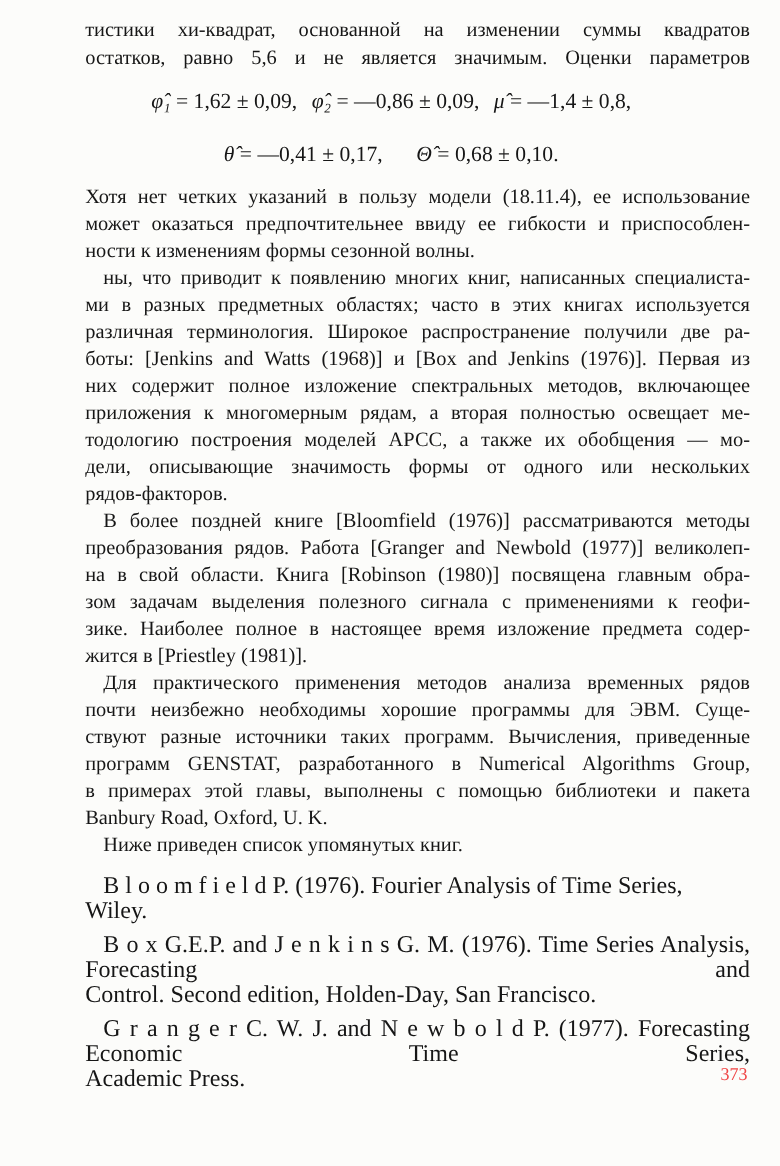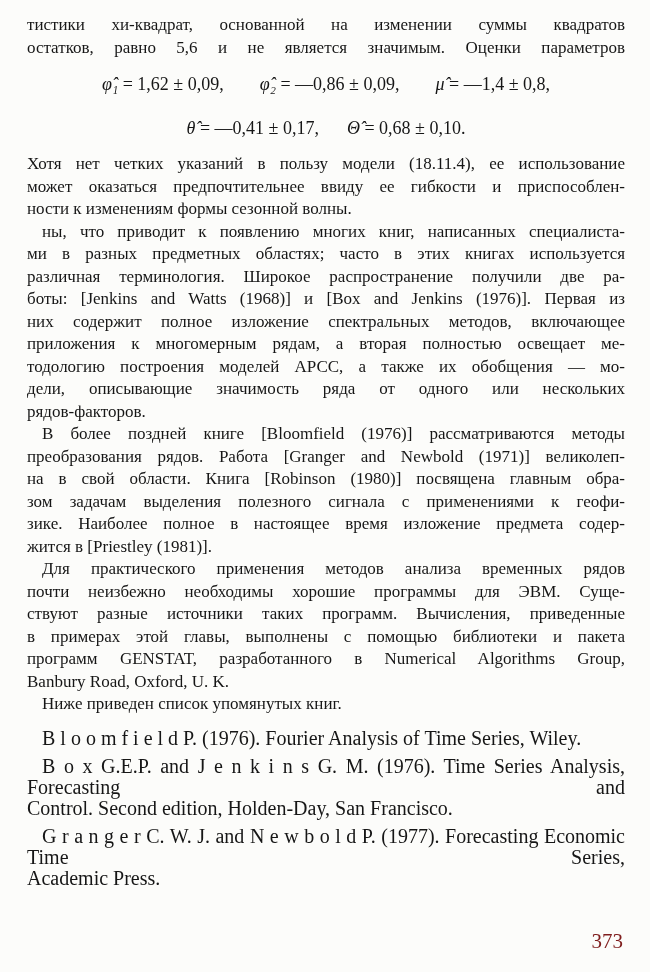--- a/index.html
+++ b/index.html
@@ -14,32 +14,32 @@
     overflow: hidden;
   }
   .content {
     padding: 14px 25px 0 27px;
   }
   .para {
     font-size: 17px;
     line-height: 22.5px;
     margin: 0;
   }
-  .tline { text-align: left; }
+  .tline { text-align: left; margin-left: 44px; }
   .jl { text-align: justify; text-align-last: justify; }
   .indent > .tline:first-child { text-indent: 15px; }
 
   .formulas { margin-top: 12px; font-size: 18px; }
   .frow {
     display: flex;
     justify-content: center;
     align-items: baseline;
     line-height: 26px;
   }
-  .frow1 { gap: 36px; }
+  .frow1 { gap: 12px; }
   .frow2 { gap: 28px; margin-top: 18px; }
   .fvar { font-style: italic; font-family: "Liberation Serif", serif; }
   .frhs { white-space: pre; }
 
   .after-formulas { margin-top: 12px; }
 
   .heading {
     margin: 20px 0 14px 0;
     text-align: center;
     font-family: "Liberation Sans", "DejaVu Sans", sans-serif;
@@ -54,24 +54,24 @@
   .bib {
     font-size: 20px;
     line-height: 21px;
     margin-top: 7px;
   }
   .bib > .tline:first-child { text-indent: 15px; }
   .bib-first { margin-top: 12px; }
 
   .page-number {
     position: absolute;
-    top: 929px;
+    top: 888px;
     right: 27px;
-    font-size: 21px;
-    color: #7f1d1d;
+    font-size: 15px;
+    color: #ef4444;
   }
 </style>
 </head>
 <body>
 
 <div class="page">
   <div class="content">
 
     <div class="para">
         <div class="tline jl">тистики хи-квадрат, основанной на изменении суммы квадратов</div>
@@ -98,39 +98,39 @@
 
 
     <div class="para indent">
         <div class="tline jl">ны, что приводит к появлению многих книг, написанных специалиста-</div>
         <div class="tline jl">ми в разных предметных областях; часто в этих книгах используется</div>
         <div class="tline jl">различная терминология. Широкое распространение получили две ра-</div>
         <div class="tline jl">боты: [Jenkins and Watts (1968)] и [Box and Jenkins (1976)]. Первая из</div>
         <div class="tline jl">них содержит полное изложение спектральных методов, включающее</div>
         <div class="tline jl">приложения к многомерным рядам, а вторая полностью освещает ме-</div>
         <div class="tline jl">тодологию построения моделей АРСС, а также их обобщения — мо-</div>
-        <div class="tline jl">дели, описывающие значимость ряда от одного или нескольких</div>
+        <div class="tline jl">дели, описывающие значимость формы от одного или нескольких</div>
         <div class="tline">рядов-факторов.</div>
       </div>
 
     <div class="para indent">
         <div class="tline jl">В более поздней книге [Bloomfield (1976)] рассматриваются методы</div>
-        <div class="tline jl">преобразования рядов. Работа [Granger and Newbold (1971)] великолеп-</div>
+        <div class="tline jl">преобразования рядов. Работа [Granger and Newbold (1977)] великолеп-</div>
         <div class="tline jl">на в свой области. Книга [Robinson (1980)] посвящена главным обра-</div>
         <div class="tline jl">зом задачам выделения полезного сигнала с применениями к геофи-</div>
         <div class="tline jl">зике. Наиболее полное в настоящее время изложение предмета содер-</div>
         <div class="tline">жится в [Priestley (1981)].</div>
       </div>
 
     <div class="para indent">
         <div class="tline jl">Для практического применения методов анализа временных рядов</div>
         <div class="tline jl">почти неизбежно необходимы хорошие программы для ЭВМ. Суще-</div>
         <div class="tline jl">ствуют разные источники таких программ. Вычисления, приведенные</div>
+        <div class="tline jl">программ GENSTAT, разработанного в Numerical Algorithms Group,</div>
         <div class="tline jl">в примерах этой главы, выполнены с помощью библиотеки и пакета</div>
-        <div class="tline jl">программ GENSTAT, разработанного в Numerical Algorithms Group,</div>
         <div class="tline">Banbury Road, Oxford, U. K.</div>
       </div>
 
     <div class="para indent">
         <div class="tline">Ниже приведен список упомянутых книг.</div>
       </div>
 
     <div class="bib bib-first">
         <div class="tline">B l o o m f i e l d  P. (1976). Fourier Analysis of Time Series, Wiley.</div>
       </div>

